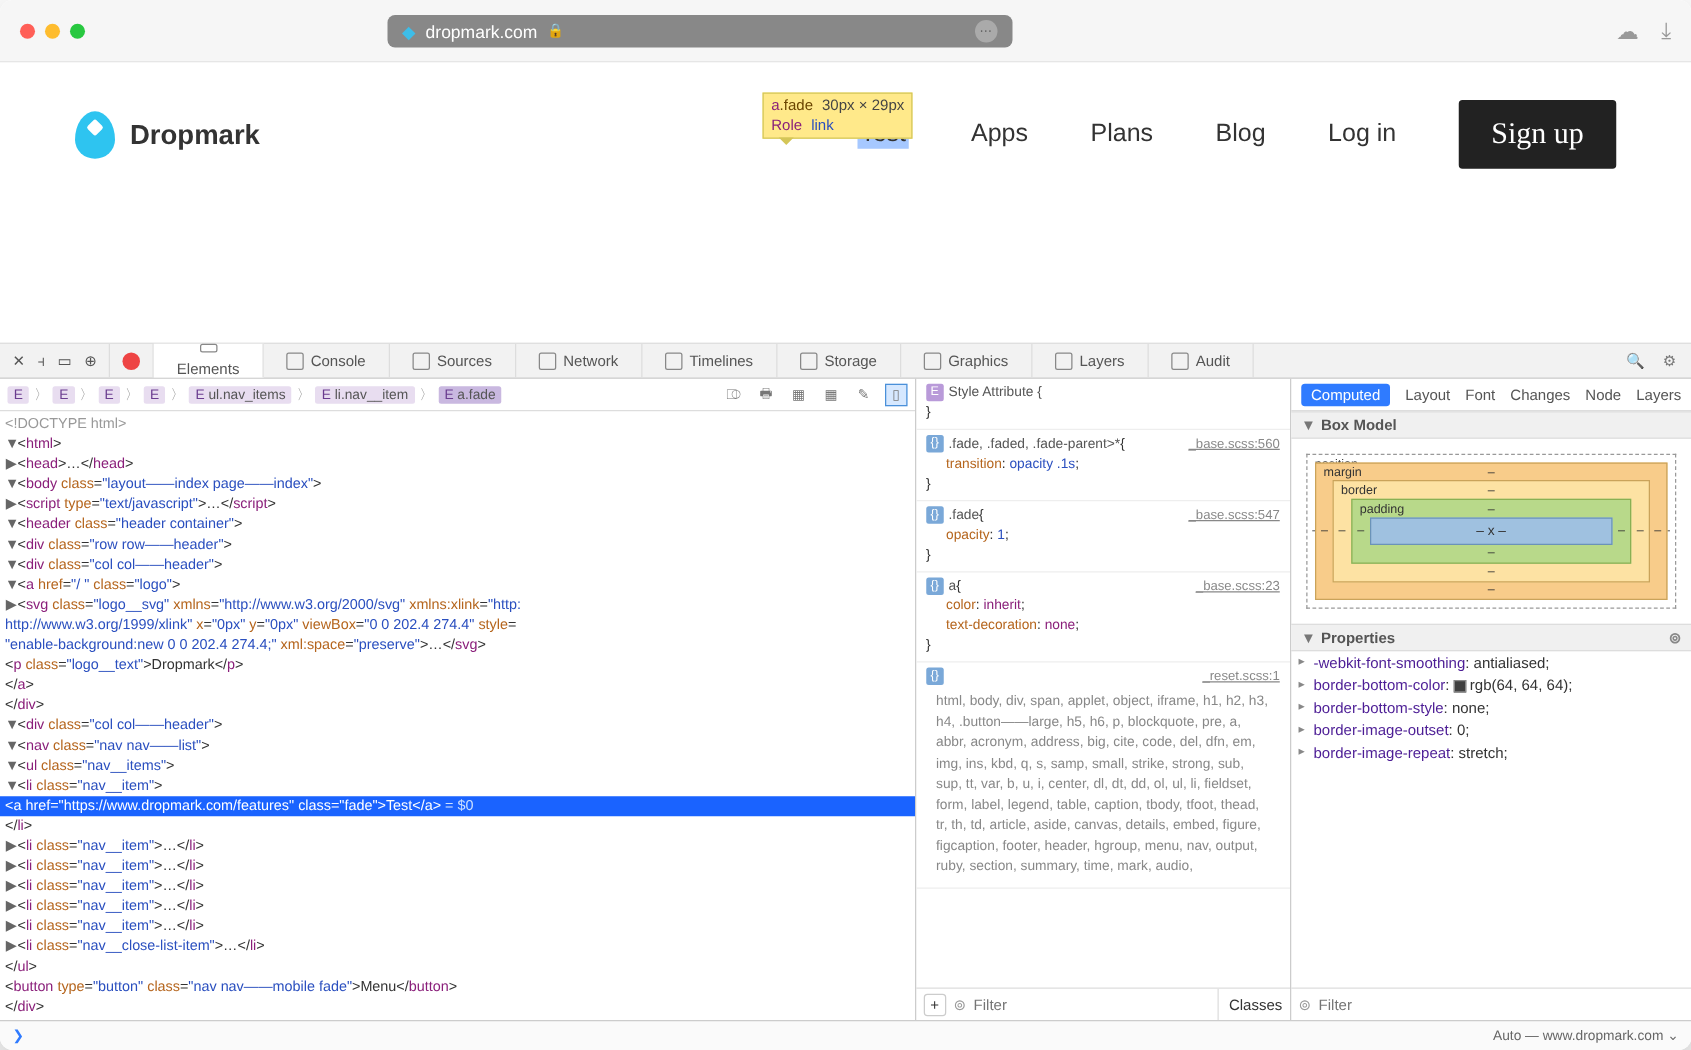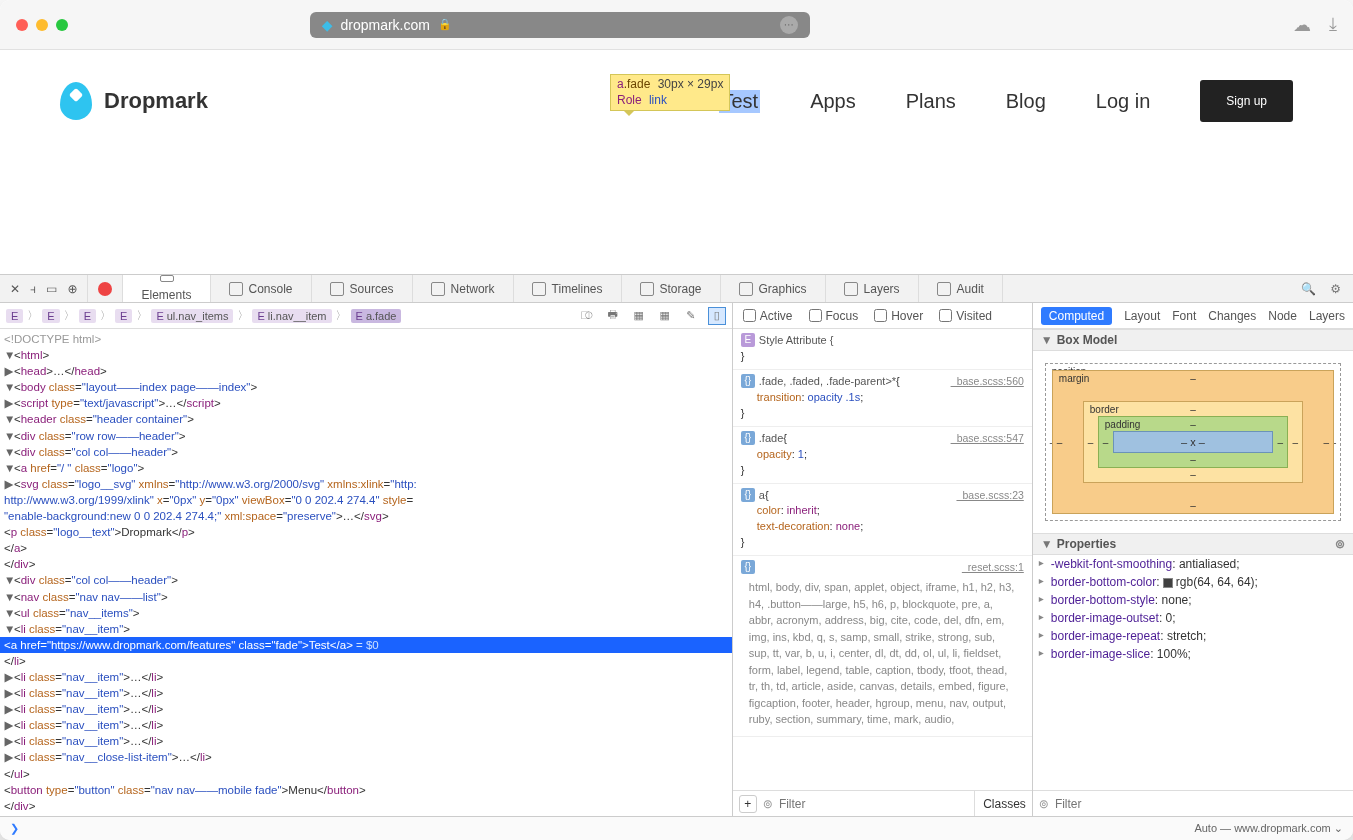--- a/index.html
+++ b/index.html
@@ -20,21 +20,21 @@
 
 
 .page { flex: 0 0 auto; height: 224px; position: relative; background: #fff; }
 .page-header { display: flex; align-items: center; padding: 30px 60px; }
 .logo { display: flex; align-items: center; gap: 12px; }
 .logo-drop { width: 32px; height: 38px; background: #2ec4f0; border-radius: 50% 50% 50% 50% / 60% 60% 40% 40%; position: relative; transform: rotate(0deg); }
 .logo-drop::before { content: ""; position: absolute; top: 8px; left: 11px; width: 10px; height: 10px; background: #fff; border-radius: 2px; transform: rotate(45deg); }
 .logo-text { font-size: 22px; font-weight: 600; color: #333; }
 .nav { margin-left: auto; display: flex; gap: 50px; align-items: center; font-size: 20px; color: #333; }
 .nav-item.highlight { background: #a6c8ff; padding: 0 2px; }
-.signup-btn { background: #222; color: #fff; padding: 14px 26px; border-radius: 3px; font-size: 12px; }
+.signup-btn { background: #222; color: #fff; padding: 14px 26px; border-radius: 3px; font-size: 24px; font-family: Liberation Serif, serif; }
 
 
 .inspect-tip { position: absolute; top: 24px; left: 610px; background: #ffe98a; border: 1px solid #d4c658; padding: 2px 6px; font-size: 12px; line-height: 1.3; font-family: Menlo, monospace; }
 .inspect-tip .sel { color: #8a1f7a; }
 .inspect-tip .cls { color: #6b4500; }
 .inspect-tip .dims { color: #444; }
 .inspect-tip .role { color: #8a1f7a; }
 .inspect-tip .roleval { color: #2a4fbf; }
 .inspect-tip::after { content: ""; position: absolute; bottom: -6px; left: 12px; width: 0; height: 0; border-left: 6px solid transparent; border-right: 6px solid transparent; border-top: 6px solid #d4c658; }
 
@@ -97,21 +97,21 @@
 .insp-tabs { height: 26px; border-bottom: 1px solid #ddd; display: flex; align-items: center; gap: 12px; padding: 0 8px; font-size: 12px; }
 .insp-tab { cursor: pointer; color: #555; }
 .insp-tab.active { background: #2f7bff; color: #fff; padding: 2px 8px; border-radius: 3px; }
 
 .section-head { background: #f0f0f0; border-top: 1px solid #ddd; border-bottom: 1px solid #ddd; padding: 3px 8px; font-weight: 600; color: #555; display:flex;align-items:center; }
 .section-head .tw { margin-right: 4px; color: #777; }
 .section-head .tool { margin-left: auto; color: #888; }
 
 .boxmodel { padding: 12px; text-align: center; }
 .bm-pos { border: 1px dashed #999; padding: 6px; position: relative; }
-.bm-margin { background: #f8cc8a; border: 1px solid #caa35a; padding: 30px; position: relative; }
+.bm-margin { background: #f8cc8a; border: 1px solid #caa35a; padding: 13px; position: relative; }
 .bm-border { background: #fde2a3; border: 1px solid #caa35a; padding: 14px; position: relative; }
 .bm-padding { background: #b8d98a; border: 1px solid #8ab053; padding: 14px; position: relative; }
 .bm-content { background: #9fc1e0; border: 1px solid #6b93b8; padding: 4px 18px; font-size: 11px; }
 .bm-label { position: absolute; top: 2px; left: 6px; font-size: 10px; color: #333; }
 .bm-val { position: absolute; font-size: 10px; color: #333; }
 .bm-t { top: 2px; left: 50%; transform: translateX(-50%); }
 .bm-b { bottom: 2px; left: 50%; transform: translateX(-50%); }
 .bm-l { left: 4px; top: 50%; transform: translateY(-50%); }
 .bm-r { right: 4px; top: 50%; transform: translateY(-50%); }
 
@@ -299,38 +299,20 @@
 <div class="ln i7"><span class="tw">▶</span>&lt;<span class="tag">li</span> <span class="attr">class</span>=<span class="val">"<span>nav__item</span>"</span>&gt;…&lt;/<span class="tag">li</span>&gt;</div>
 <div class="ln i7"><span class="tw">▶</span>&lt;<span class="tag">li</span> <span class="attr">class</span>=<span class="val">"<span>nav__item</span>"</span>&gt;…&lt;/<span class="tag">li</span>&gt;</div>
 <div class="ln i7"><span class="tw">▶</span>&lt;<span class="tag">li</span> <span class="attr">class</span>=<span class="val">"<span>nav__close-list-item</span>"</span>&gt;…&lt;/<span class="tag">li</span>&gt;</div>
 <div class="ln i6">&lt;/<span class="tag">ul</span>&gt;</div>
 <div class="ln i5">&lt;<span class="tag">button</span> <span class="attr">type</span>=<span class="val">"<span>button</span>"</span> <span class="attr">class</span>=<span class="val">"<span>nav nav——mobile fade</span>"</span>&gt;<span>Menu</span>&lt;/<span class="tag">button</span>&gt;</div>
 <div class="ln i4">&lt;/<span class="tag">div</span>&gt;</div>
         </div>
       </div>
 
       <div class="styles-panel">
-        <div class="styles-subtabs">
-          <label>
-              <input type="checkbox" style="">
-              <span>Active</span>
-            </label>
-          <label>
-              <input type="checkbox" style="">
-              <span>Focus</span>
-            </label>
-          <label>
-              <input type="checkbox" style="">
-              <span>Hover</span>
-            </label>
-          <label>
-              <input type="checkbox" style="">
-              <span>Visited</span>
-            </label>
-        </div>
         <div class="styles-rules">
           <div class="rule">
             <div class="rule-head">
                 <span class="elbadge">E</span>
                 <span class="rule-sel"><span>Style Attribute</span> {</span>
               </div>
             <div>}</div>
           </div>
           <div class="rule">
             <div class="rule-head"><span class="elbadge" style="background:#7aa8d8">{}</span><span class="rule-sel">.fade, .faded, .fade-parent&gt;*</span> {<span class="rule-file">_base.scss:560</span></div>
@@ -412,21 +394,20 @@
             <span class="tw">▼</span>
             <span>Properties</span>
             <span class="tool">⊚</span>
           </div>
         <div class="props">
           <div class="prop-row"><span class="prop-name">-webkit-font-smoothing</span>: <span class="prop-val">antialiased</span>;</div>
           <div class="prop-row"><span class="prop-name">border-bottom-color</span>: <span class="swatch"></span><span class="prop-val">rgb(64, 64, 64)</span>;</div>
           <div class="prop-row"><span class="prop-name">border-bottom-style</span>: <span class="prop-val">none</span>;</div>
           <div class="prop-row"><span class="prop-name">border-image-outset</span>: <span class="prop-val">0</span>;</div>
           <div class="prop-row"><span class="prop-name">border-image-repeat</span>: <span class="prop-val">stretch</span>;</div>
-          <div class="prop-row"><span class="prop-name">border-image-slice</span>: <span class="prop-val">100%</span>;</div>
         </div>
         <div class="insp-footer">
           <span style="color:#999">⊚</span>
           <input type="text" placeholder="Filter" style="">
         </div>
       </div>
     </div>
 
     <div class="console-bar">
       <span>❯</span>

